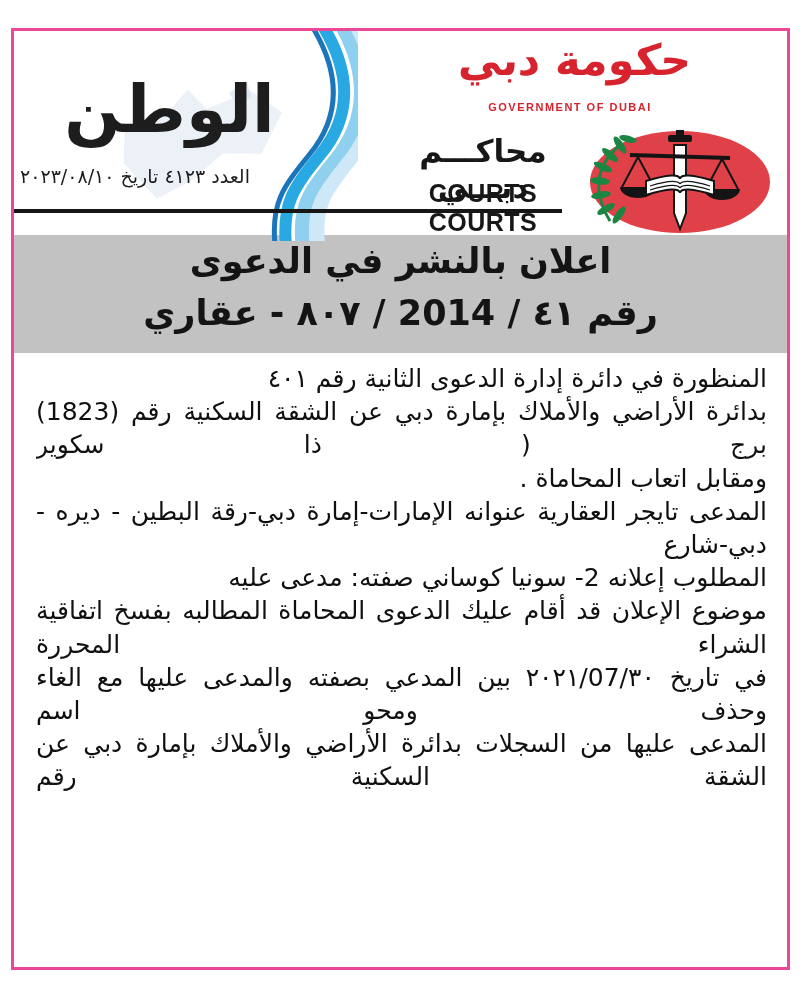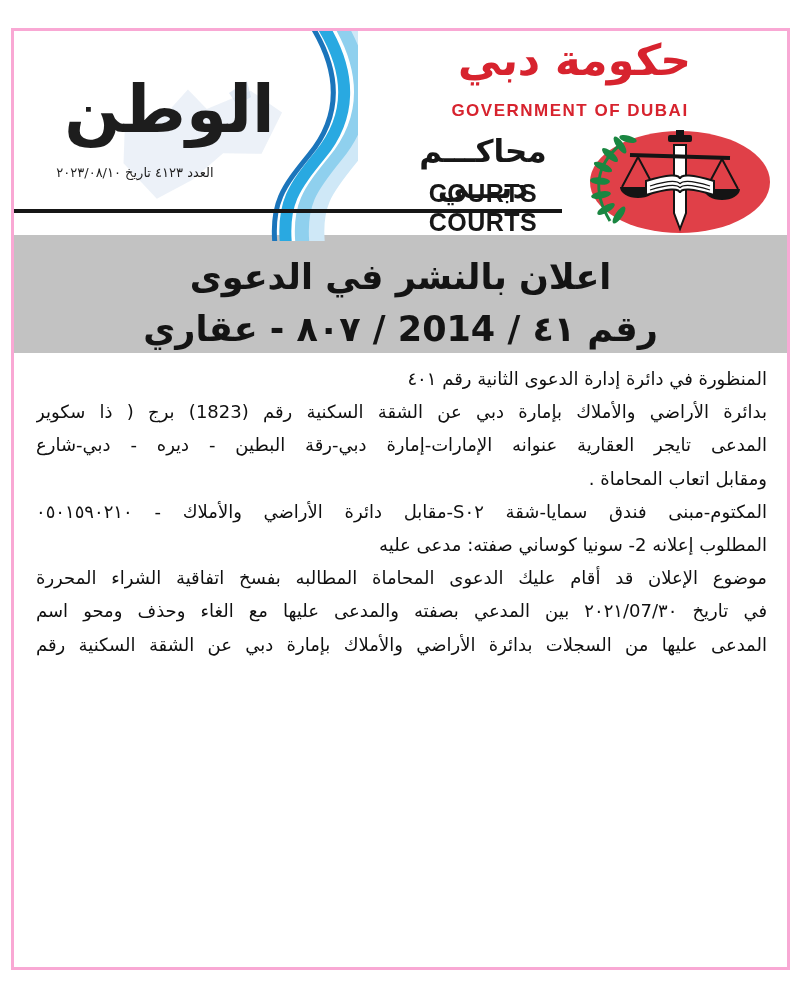--- a/index.html
+++ b/index.html
@@ -1,53 +1,53 @@
 <!DOCTYPE html>
 <html lang="ar"><head>
 <meta charset="utf-8">
 <style>
   html,body{margin:0;padding:0;}
   .page{position:relative;width:804px;height:1004px;background:#ffffff;overflow:hidden;
         font-family:"DejaVu Sans",sans-serif;color:#111;}
   .frame{position:absolute;left:11px;top:28px;width:773px;height:936px;
-         border:3px solid #f9a8d4;background:#fff;overflow:hidden;}
+         border:3px solid #ec4899;background:#fff;overflow:hidden;}
 
   
   .header{position:relative;height:180px;}
   .separator{position:absolute;left:0;top:178px;width:548px;height:4px;background:#161616;}
 
   .masthead{position:absolute;left:0;top:0;width:400px;height:208px;}
   .map-watermark{position:absolute;left:95px;top:48px;width:200px;height:130px;opacity:.5;}
   .newspaper-name{position:absolute;left:48px;top:40px;width:215px;text-align:center;
         font-size:66px;font-weight:bold;letter-spacing:-2px;color:#1d1d1d;}
   .issue-line{position:absolute;left:6px;top:134px;width:230px;text-align:center;
-        font-size:13px;color:#1d1d1d;}
+        font-size:19px;color:#1d1d1d;}
   .wave{position:absolute;left:248px;top:0;width:96px;height:210px;}
 
   .gov-block{position:absolute;left:376px;top:0;width:400px;height:208px;}
   .gov-ar{position:absolute;left:45px;top:4px;width:280px;text-align:center;
         font-size:43px;font-weight:bold;color:#d7232e;transform:skewX(-4deg);}
   .gov-en{position:absolute;left:20px;top:70px;width:320px;text-align:center;
-        font-size:17px;font-weight:bold;letter-spacing:1.5px;color:#d7232e;
+        font-size:11px;font-weight:bold;letter-spacing:1.5px;color:#d7232e;
         font-family:"Liberation Sans",sans-serif;}
   .courts-ar{position:absolute;left:0px;top:102px;width:186px;text-align:center;
         font-size:31px;font-weight:bold;color:#171717;}
   .courts-en{position:absolute;left:0px;top:148px;width:186px;text-align:center;
         font-size:25px;font-weight:bold;letter-spacing:.5px;color:#171717;
         font-family:"Liberation Sans",sans-serif;}
   .emblem{position:absolute;left:186px;top:98px;width:196px;height:106px;}
 
   
   .band-gap{height:24px;}
   .title-band{height:118px;background:#c2c2c2;text-align:center;direction:rtl;
-        padding-top:16px;box-sizing:border-box;}
+        padding-top:0;box-sizing:border-box;}
   .title-line{font-size:35px;font-weight:bold;color:#141414;line-height:52px;letter-spacing:-.5px;}
 
   
-  .body-text{direction:rtl;padding:9px 20px 0 22px;font-size:18px;color:#101010;}
+  .body-text{direction:rtl;padding:9px 20px 0 22px;font-size:25px;color:#101010;}
   .body-line{line-height:33.2px;text-align:justify;text-align-last:justify;
         white-space:normal;overflow:hidden;}
   .body-line.line-end{text-align-last:right;}
 </style>
 </head>
 <body>
 
 <div class="page">
   <div class="frame">
 
@@ -112,23 +112,22 @@
     <div class="band-gap"></div>
 
     <div class="title-band">
       <div class="title-line">اعلان بالنشر في الدعوى</div>
       <div class="title-line">رقم ٤١ / 2014 / ٨٠٧ - عقاري</div>
     </div>
 
     <div class="body-text">
         <div class="body-line line-end" dir="rtl">المنظورة في دائرة إدارة الدعوى الثانية رقم ٤٠١</div>
         <div class="body-line" dir="rtl">بدائرة الأراضي والأملاك بإمارة دبي عن الشقة السكنية رقم (1823) برج ( ذا سكوير</div>
+        <div class="body-line line-end" dir="rtl">ومقابل اتعاب المحاماة .</div>
         <div class="body-line" dir="rtl">المدعى تايجر العقارية عنوانه الإمارات-إمارة دبي-رقة البطين - ديره - دبي-شارع</div>
-        <div class="body-line line-end" dir="rtl">ومقابل اتعاب المحاماة .</div>
-        <div class="body-line" dir="rtl">المكتوم-مبنى فندق سمايا-شقة S٠٢-مقابل دائرة الأراضي والأملاك - ٠٥٠١٥٩٠٢١٠</div>
         <div class="body-line line-end" dir="rtl">المطلوب إعلانه 2- سونيا كوساني صفته: مدعى عليه</div>
         <div class="body-line" dir="rtl">موضوع الإعلان قد أقام عليك الدعوى المحاماة المطالبه بفسخ اتفاقية الشراء المحررة</div>
         <div class="body-line" dir="rtl">في تاريخ ٢٠٢١/07/٣٠ بين المدعي بصفته والمدعى عليها مع الغاء وحذف ومحو اسم</div>
         <div class="body-line" dir="rtl">المدعى عليها من السجلات بدائرة الأراضي والأملاك بإمارة دبي عن الشقة السكنية رقم</div>
       </div>
 
   </div>
 </div>
 
 </body></html>

